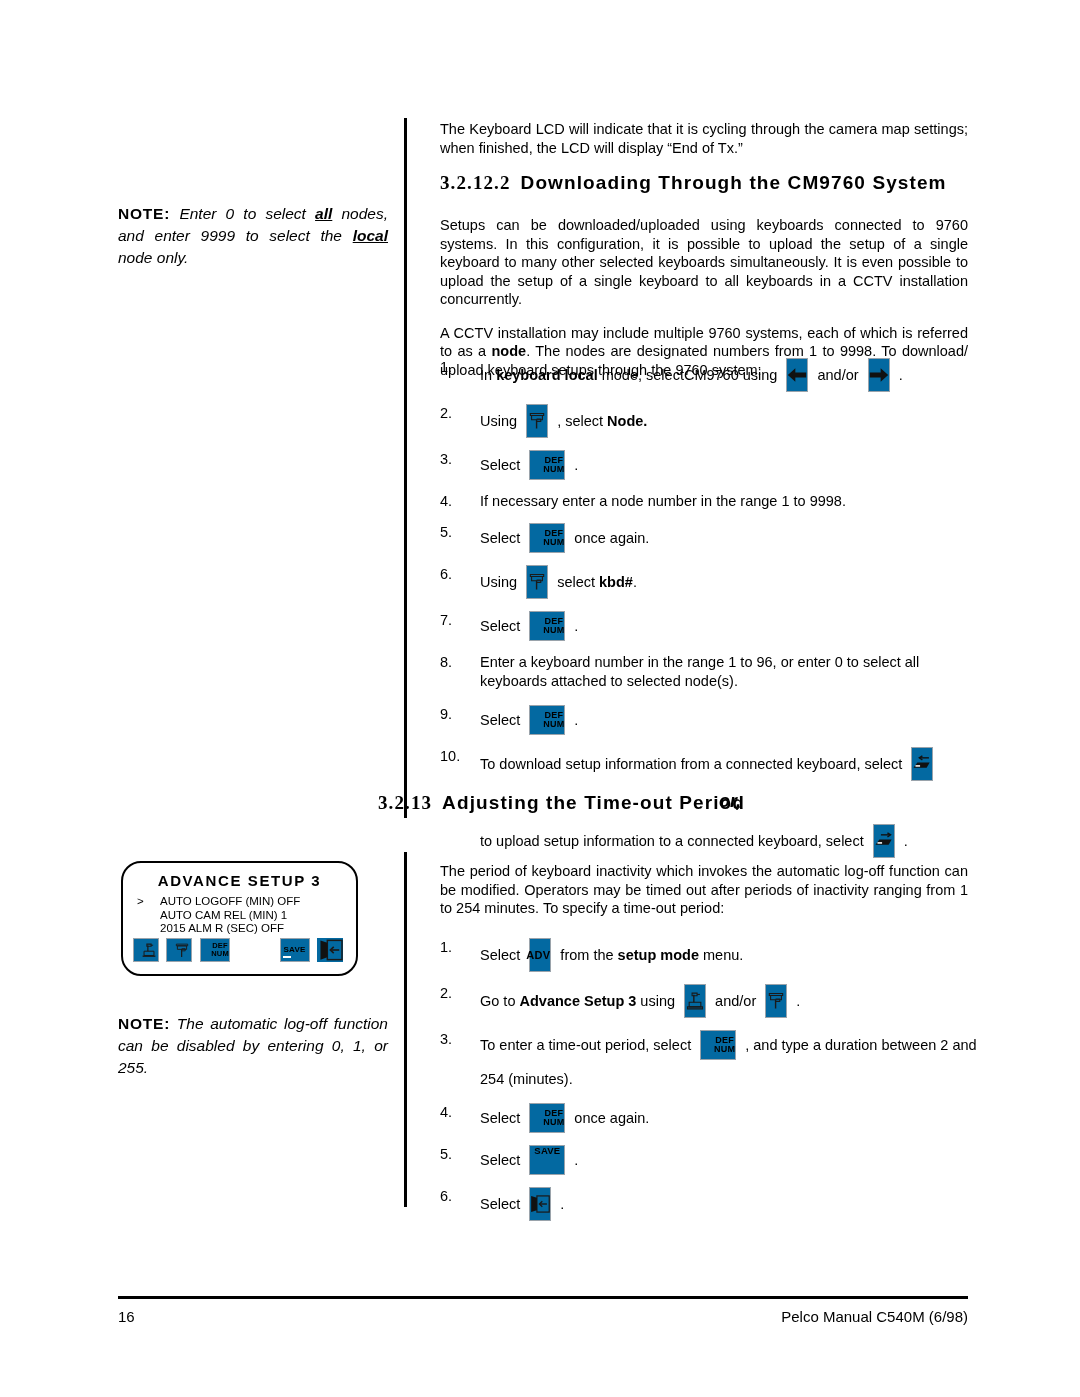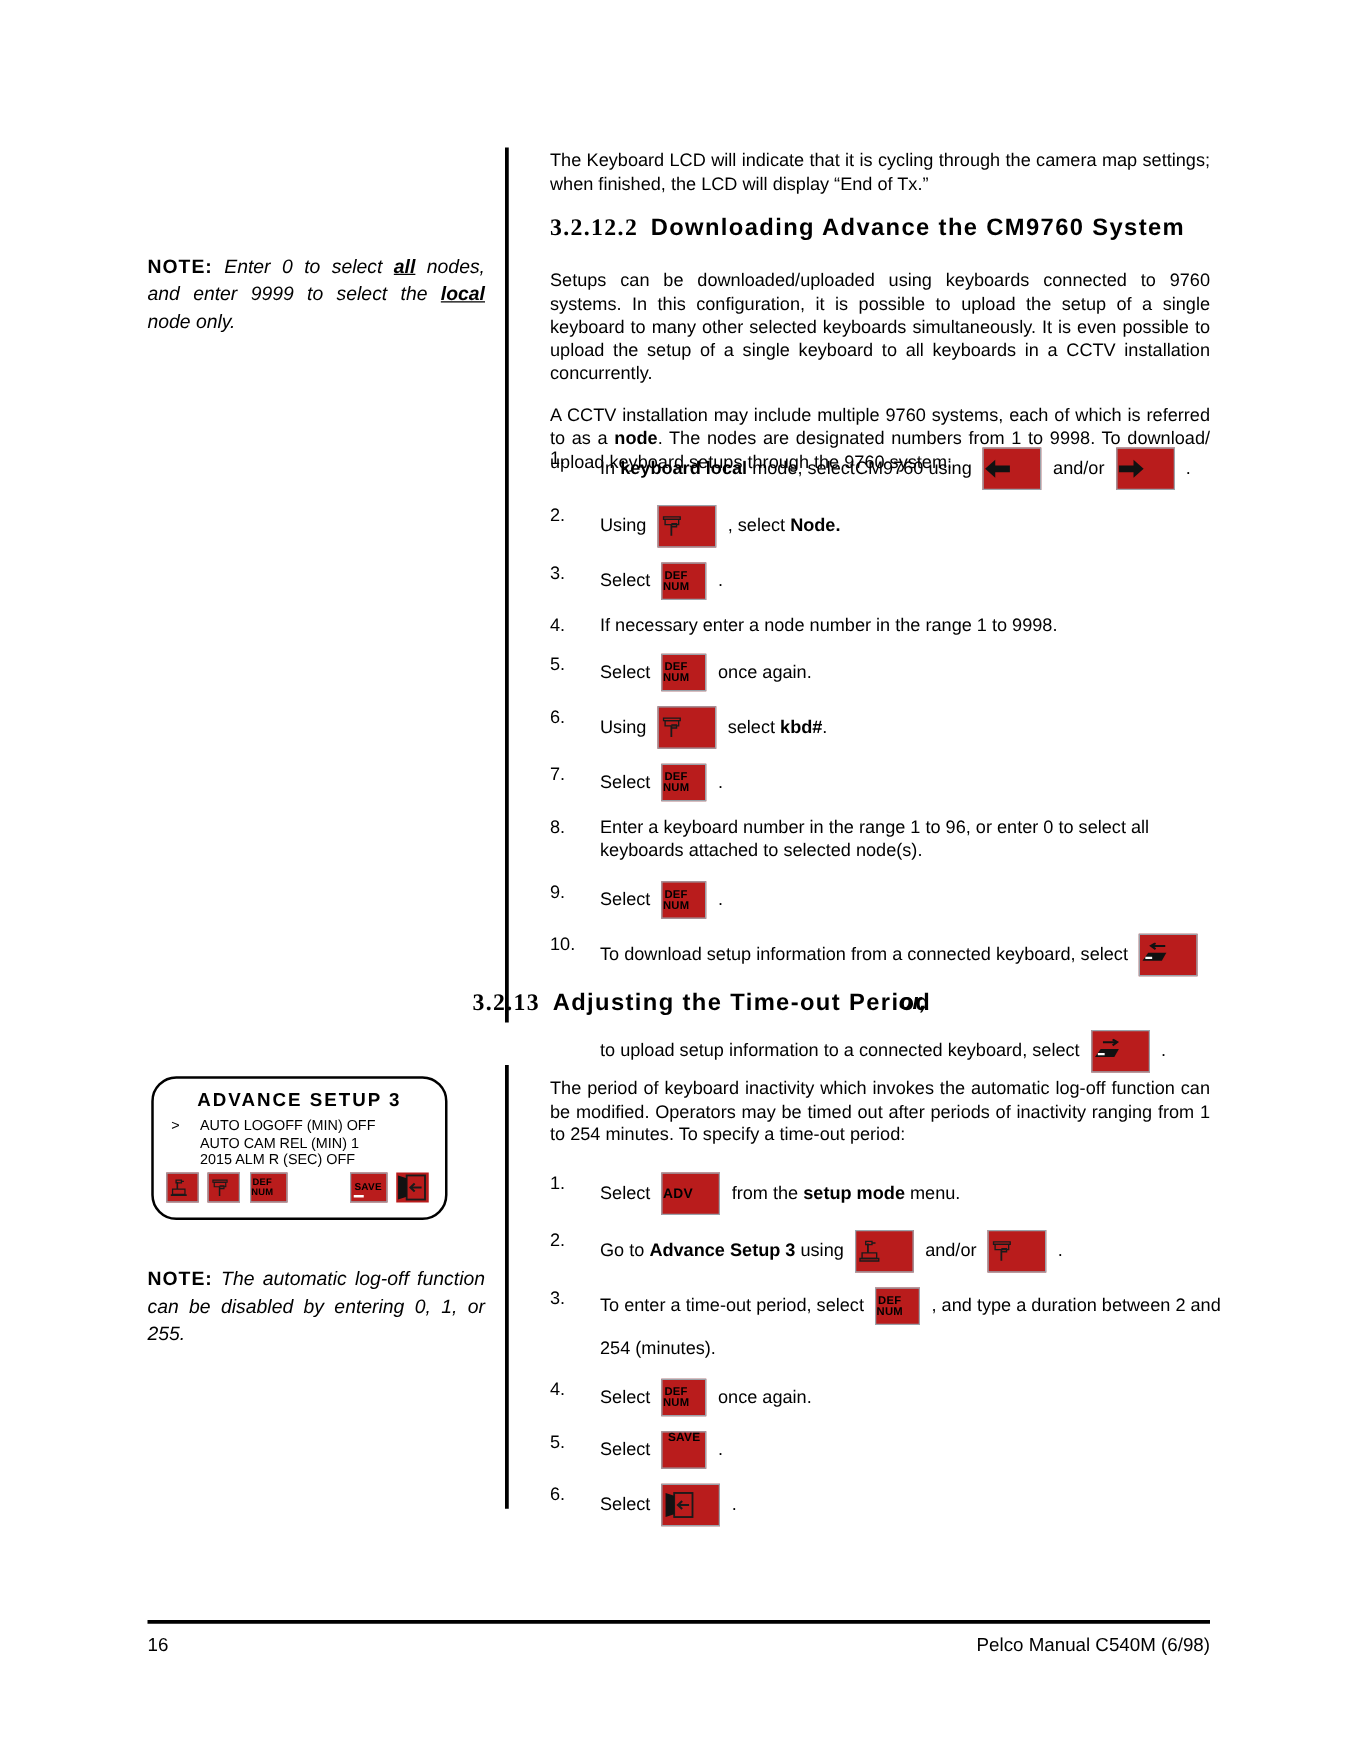--- a/index.html
+++ b/index.html
@@ -147,31 +147,31 @@
   }
   .sub-line {
     padding-left: 40px;
     font-size: 14.5px;
   }
 
   
   .key {
     display: inline-flex;
     align-items: center;
-    justify-content: flex-start;
+    justify-content: flex-end;
     vertical-align: middle;
     box-sizing: border-box;
     border: 1.5px solid #9aa3ab;
-    background: #b91c1c;
+    background: #0369a1;
     margin: 0 5px;
     position: relative;
     flex: 0 0 auto;
   }
   .key.sq  { width: 32px; height: 30px; }
-  .key.tall{ width: 47px; height: 34px; }
+  .key.tall{ width: 22px; height: 34px; }
   .key.wide{ width: 36px; height: 30px; }
 
   .key-defnum {
     font-size: 9px;
     font-weight: bold;
     line-height: 9.5px;
     text-align: center;
     letter-spacing: 0.2px;
   }
   .key-adv {
@@ -310,21 +310,21 @@
       <span>The automatic log-off function can be disabled by entering 0, 1, or 255.</span>
     </div>
   </div>
 
   <div class="body-col" style="top:120px;">
     <p class="body last">The Keyboard LCD will indicate that it is cycling through the camera map settings; when finished, the LCD will display “End of Tx.”</p>
   </div>
 
   <div class="body-col" style="top:172px;">
     <h3 class="sect">
-      <span class="num">3.2.12.2</span><span>Downloading Advance the CM9760 System</span>
+      <span class="num">3.2.12.2</span><span>Downloading Through the CM9760 System</span>
     </h3>
   </div>
 
   <div class="body-col" style="top:216px;">
     <p class="body">Setups can be downloaded/uploaded using keyboards connected to 9760 systems. In this configuration, it is possible to upload the setup of a single keyboard to many other selected keyboards simultaneously. It is even possible to upload the setup of a single keyboard to all keyboards in a CCTV installation concurrently.</p>
     <p class="body">A CCTV installation may include multiple 9760 systems, each of which is referred to as a <span class="bi">node</span>. The nodes are designated numbers from 1 to 9998. To download/ upload keyboard setups through the 9760 system:</p>
   </div>
 
   <div class="body-col" style="top:358px; width:540px;">
 

